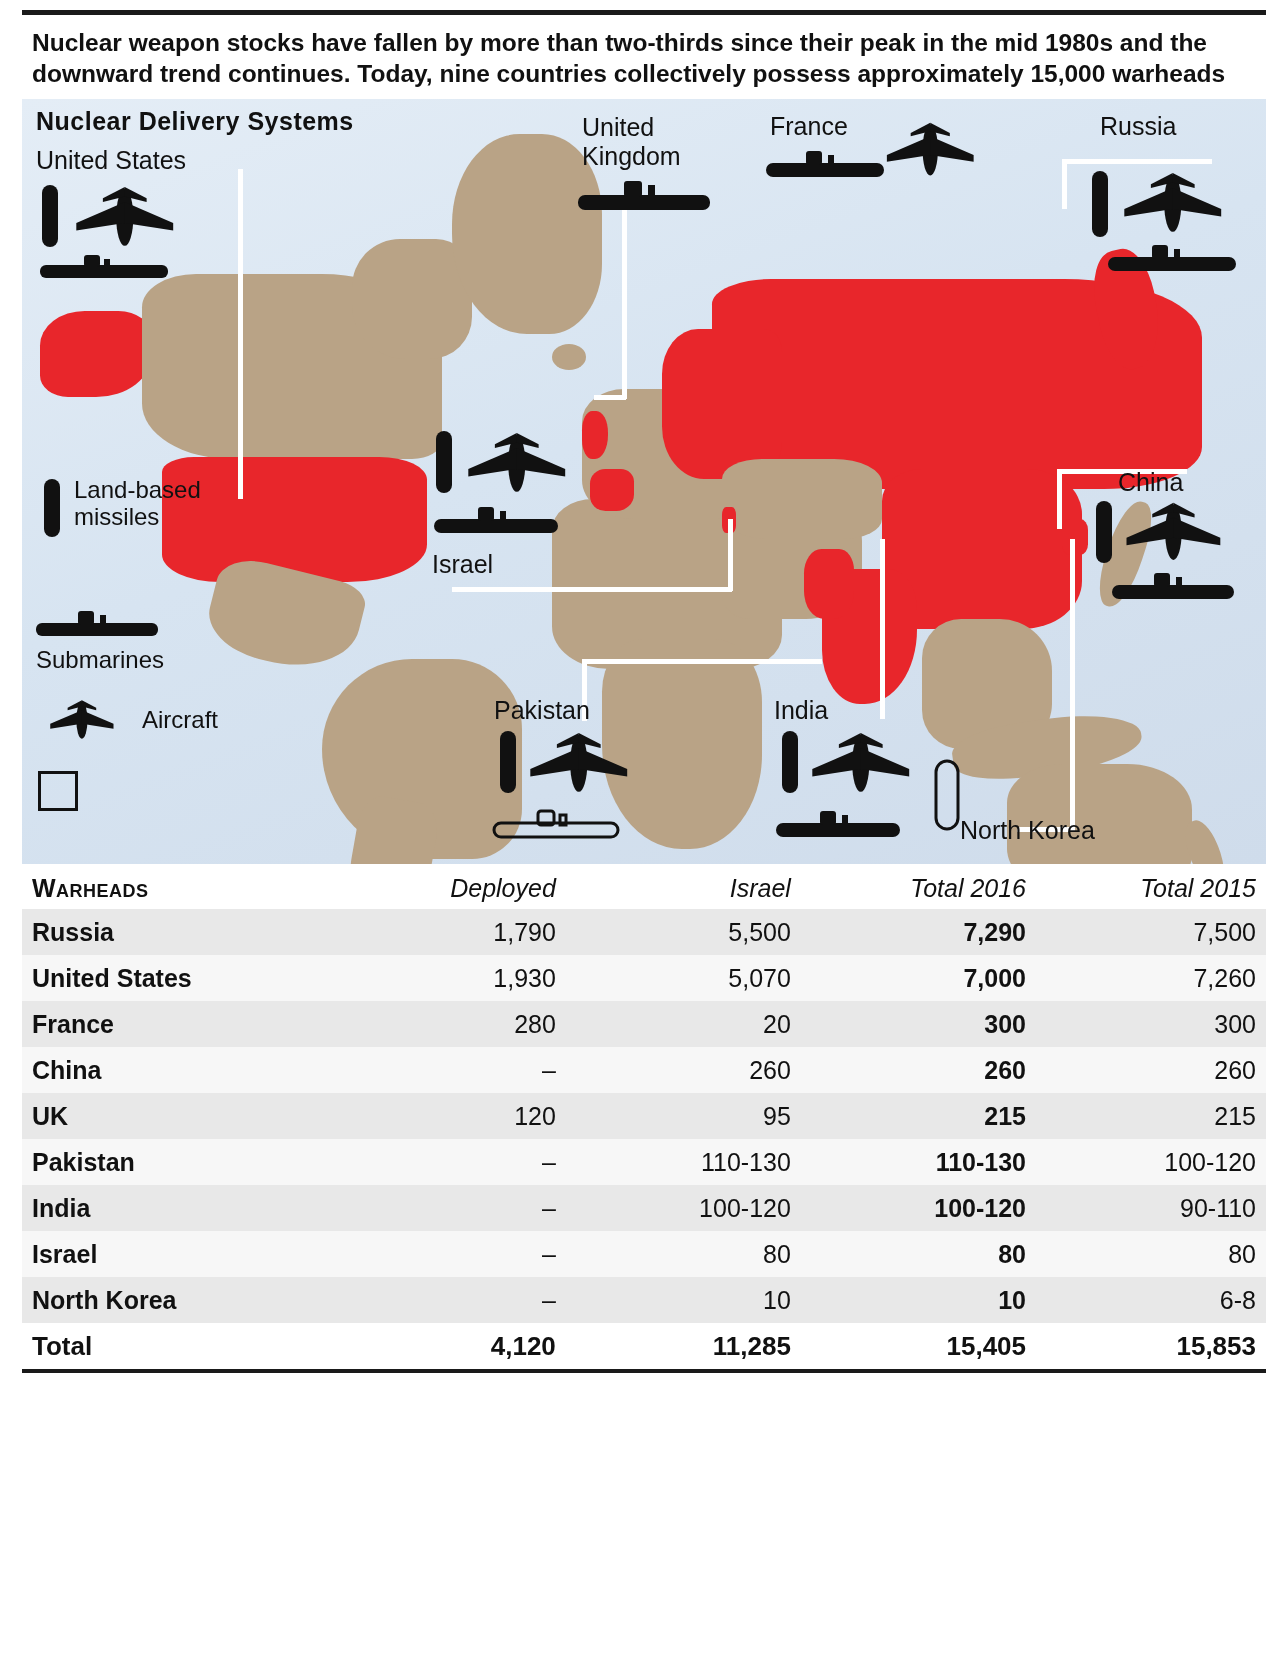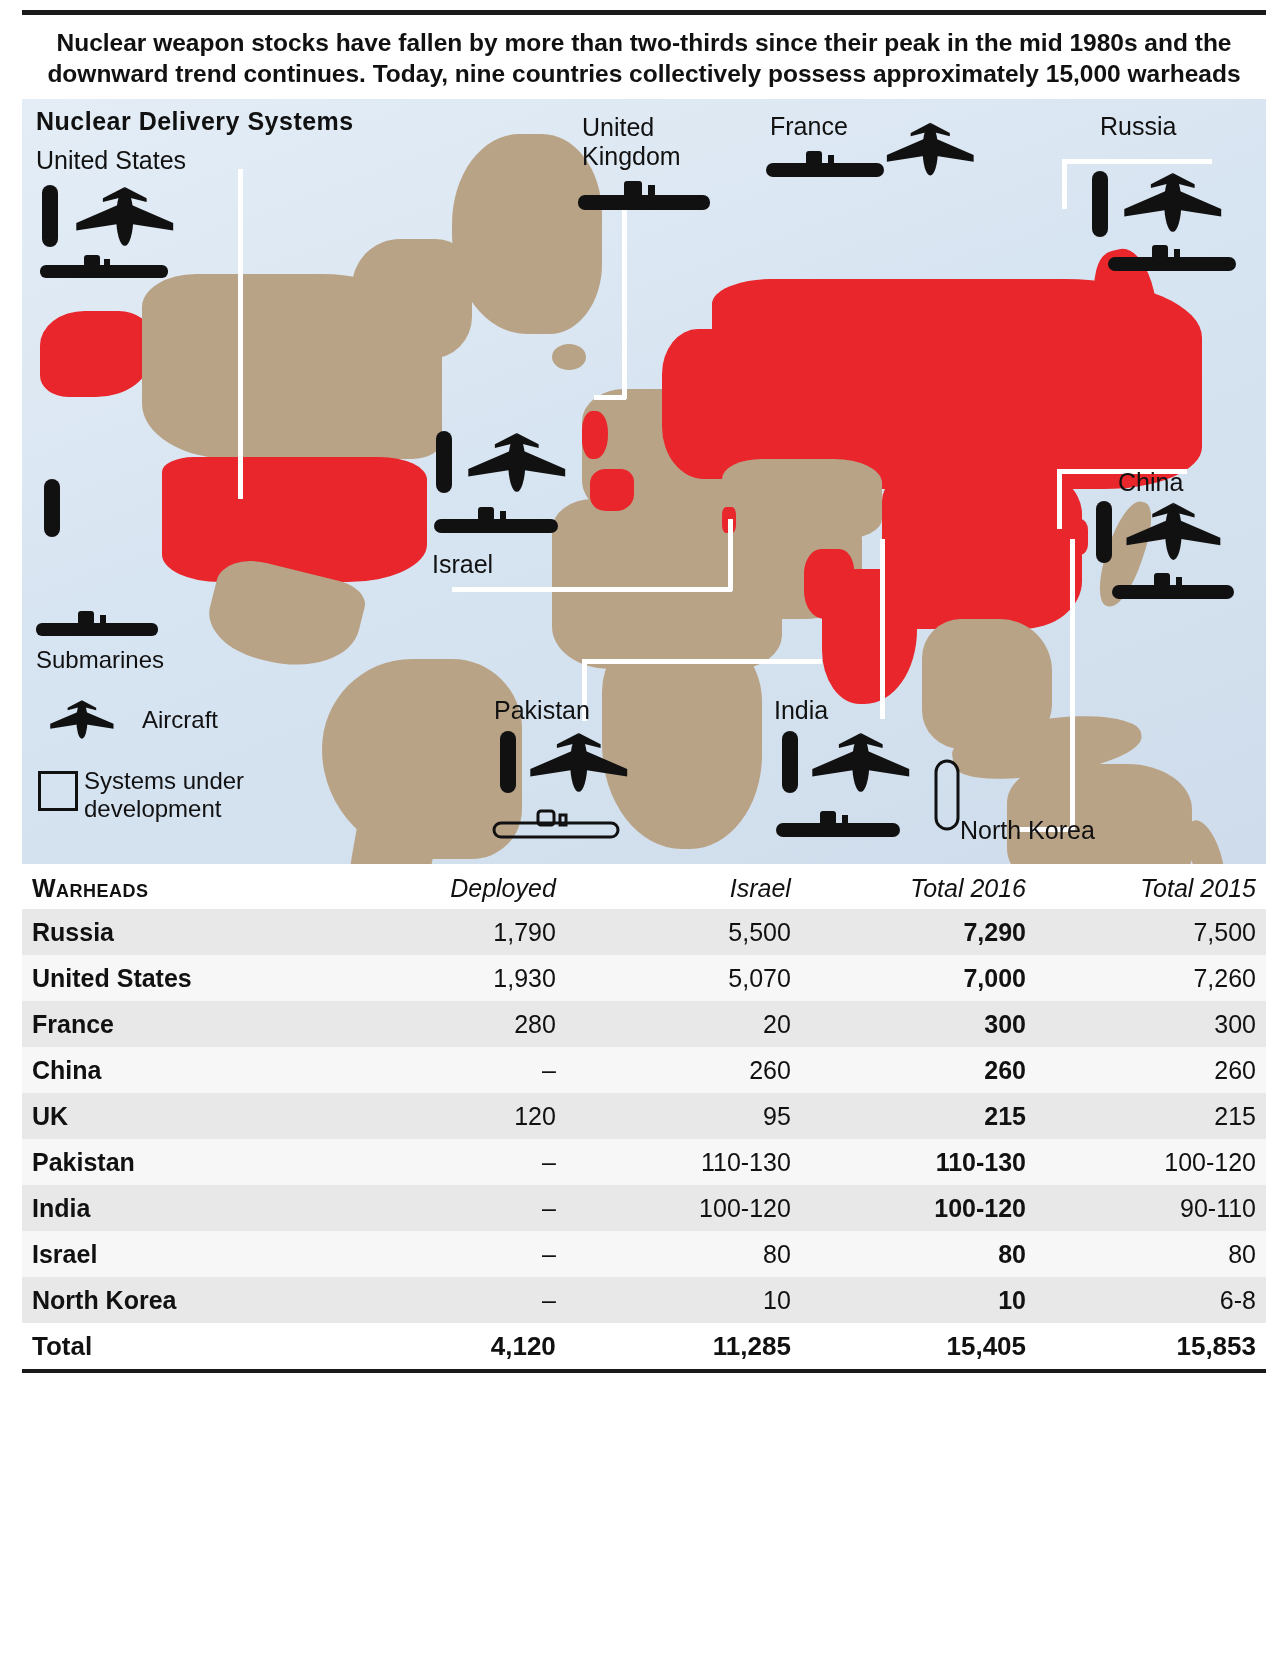--- a/index.html
+++ b/index.html
@@ -1,20 +1,20 @@
 <!DOCTYPE html>
 <html><head>
 <meta charset="utf-8">
 <style>
   html,body{margin:0;padding:0;background:#ffffff;}
   body{width:1288px;height:1677px;font-family:"Liberation Sans",sans-serif;color:#111;}
   .page{width:1288px;height:1677px;position:relative;box-sizing:border-box;padding:0 22px;}
   .rule-top{height:5px;background:#1a1a1a;margin:10px 0 8px 0;}
   .title{font-size:48px;font-weight:bold;text-align:center;letter-spacing:-0.5px;line-height:1.05;margin:2px 0 6px 0;}
-  .subtitle{font-size:24.5px;font-weight:bold;text-align:center;line-height:1.25;margin:13px 10px 10px 10px;}
+  .subtitle{font-size:24.5px;font-weight:bold;line-height:1.25;margin:13px 10px 10px 10px;}
   
   .map-panel{position:relative;width:1244px;height:765px;background:linear-gradient(160deg,#e4edf6 0%,#d7e4f1 45%,#cfdceb 100%);border:0;overflow:hidden;}
   .map-title{position:absolute;left:14px;top:8px;font-size:25px;font-weight:bold;letter-spacing:0.5px;}
   .land{position:absolute;background:#b9a386;}
   .land.red{background:#e8262b;}
   .lbl{position:absolute;font-size:25px;color:#111;line-height:1.05;white-space:nowrap;}
   .leader{position:absolute;background:#ffffff;}
   .ico{position:absolute;}
   .legend-txt{position:absolute;font-size:24px;line-height:1.1;}
   .devbox{position:absolute;width:34px;height:34px;border:3px solid #111;background:transparent;}
@@ -272,20 +272,23 @@
       </g>
     </svg>
 
     <svg class="ico" style="left:910px;top:660px;" width="50" height="90" viewBox="0 0 50 90">
       <rect x="4" y="2" width="22" height="68" rx="11" fill="none" stroke="#111" stroke-width="3"></rect>
     </svg>
 
     <svg class="ico" style="left:16px;top:380px;" width="30" height="62" viewBox="0 0 30 62">
       <rect x="6" y="0" width="16" height="58" rx="8" fill="#111"></rect>
     </svg>
+    <div class="legend-txt" style="left:52px;top:378px;width:180px;">
+      <span>Land-based missiles</span>
+    </div>
 
     <svg class="ico" style="left:14px;top:510px;" width="130" height="34" viewBox="0 0 130 34">
       <g fill="#111">
         <rect x="0" y="14" width="122" height="13" rx="6"></rect>
         <rect x="42" y="2" width="16" height="14" rx="3"></rect>
         <rect x="64" y="6" width="6" height="10"></rect>
       </g>
     </svg>
     <div class="legend-txt" style="left:14px;top:548px;">
       <span>Submarines</span>
@@ -298,23 +301,20 @@
         <path d="M45 18 L-6 40 L-6 48 L45 40 Z"></path>
         <path d="M45 2 L68 14 L68 18 L45 12 Z"></path>
         <path d="M45 2 L22 14 L22 18 L45 12 Z"></path>
       </g>
     </svg>
     <div class="legend-txt" style="left:120px;top:608px;">
       <span>Aircraft</span>
     </div>
 
     <div class="devbox" style="left:16px;top:672px;"></div>
-    <div class="legend-txt" style="left:62px;top:668px;width:250px;line-height:1.15;">
-      <span>Systems under development</span>
-    </div>
 
   </div>
 
   <table>
     <thead>
       <tr>
         <th class="first" style="width:310px;">Warheads</th>
         <th style="width:235px;">Deployed</th>
         <th style="width:235px;">Israel</th>
         <th style="width:235px;">Total 2016</th>

